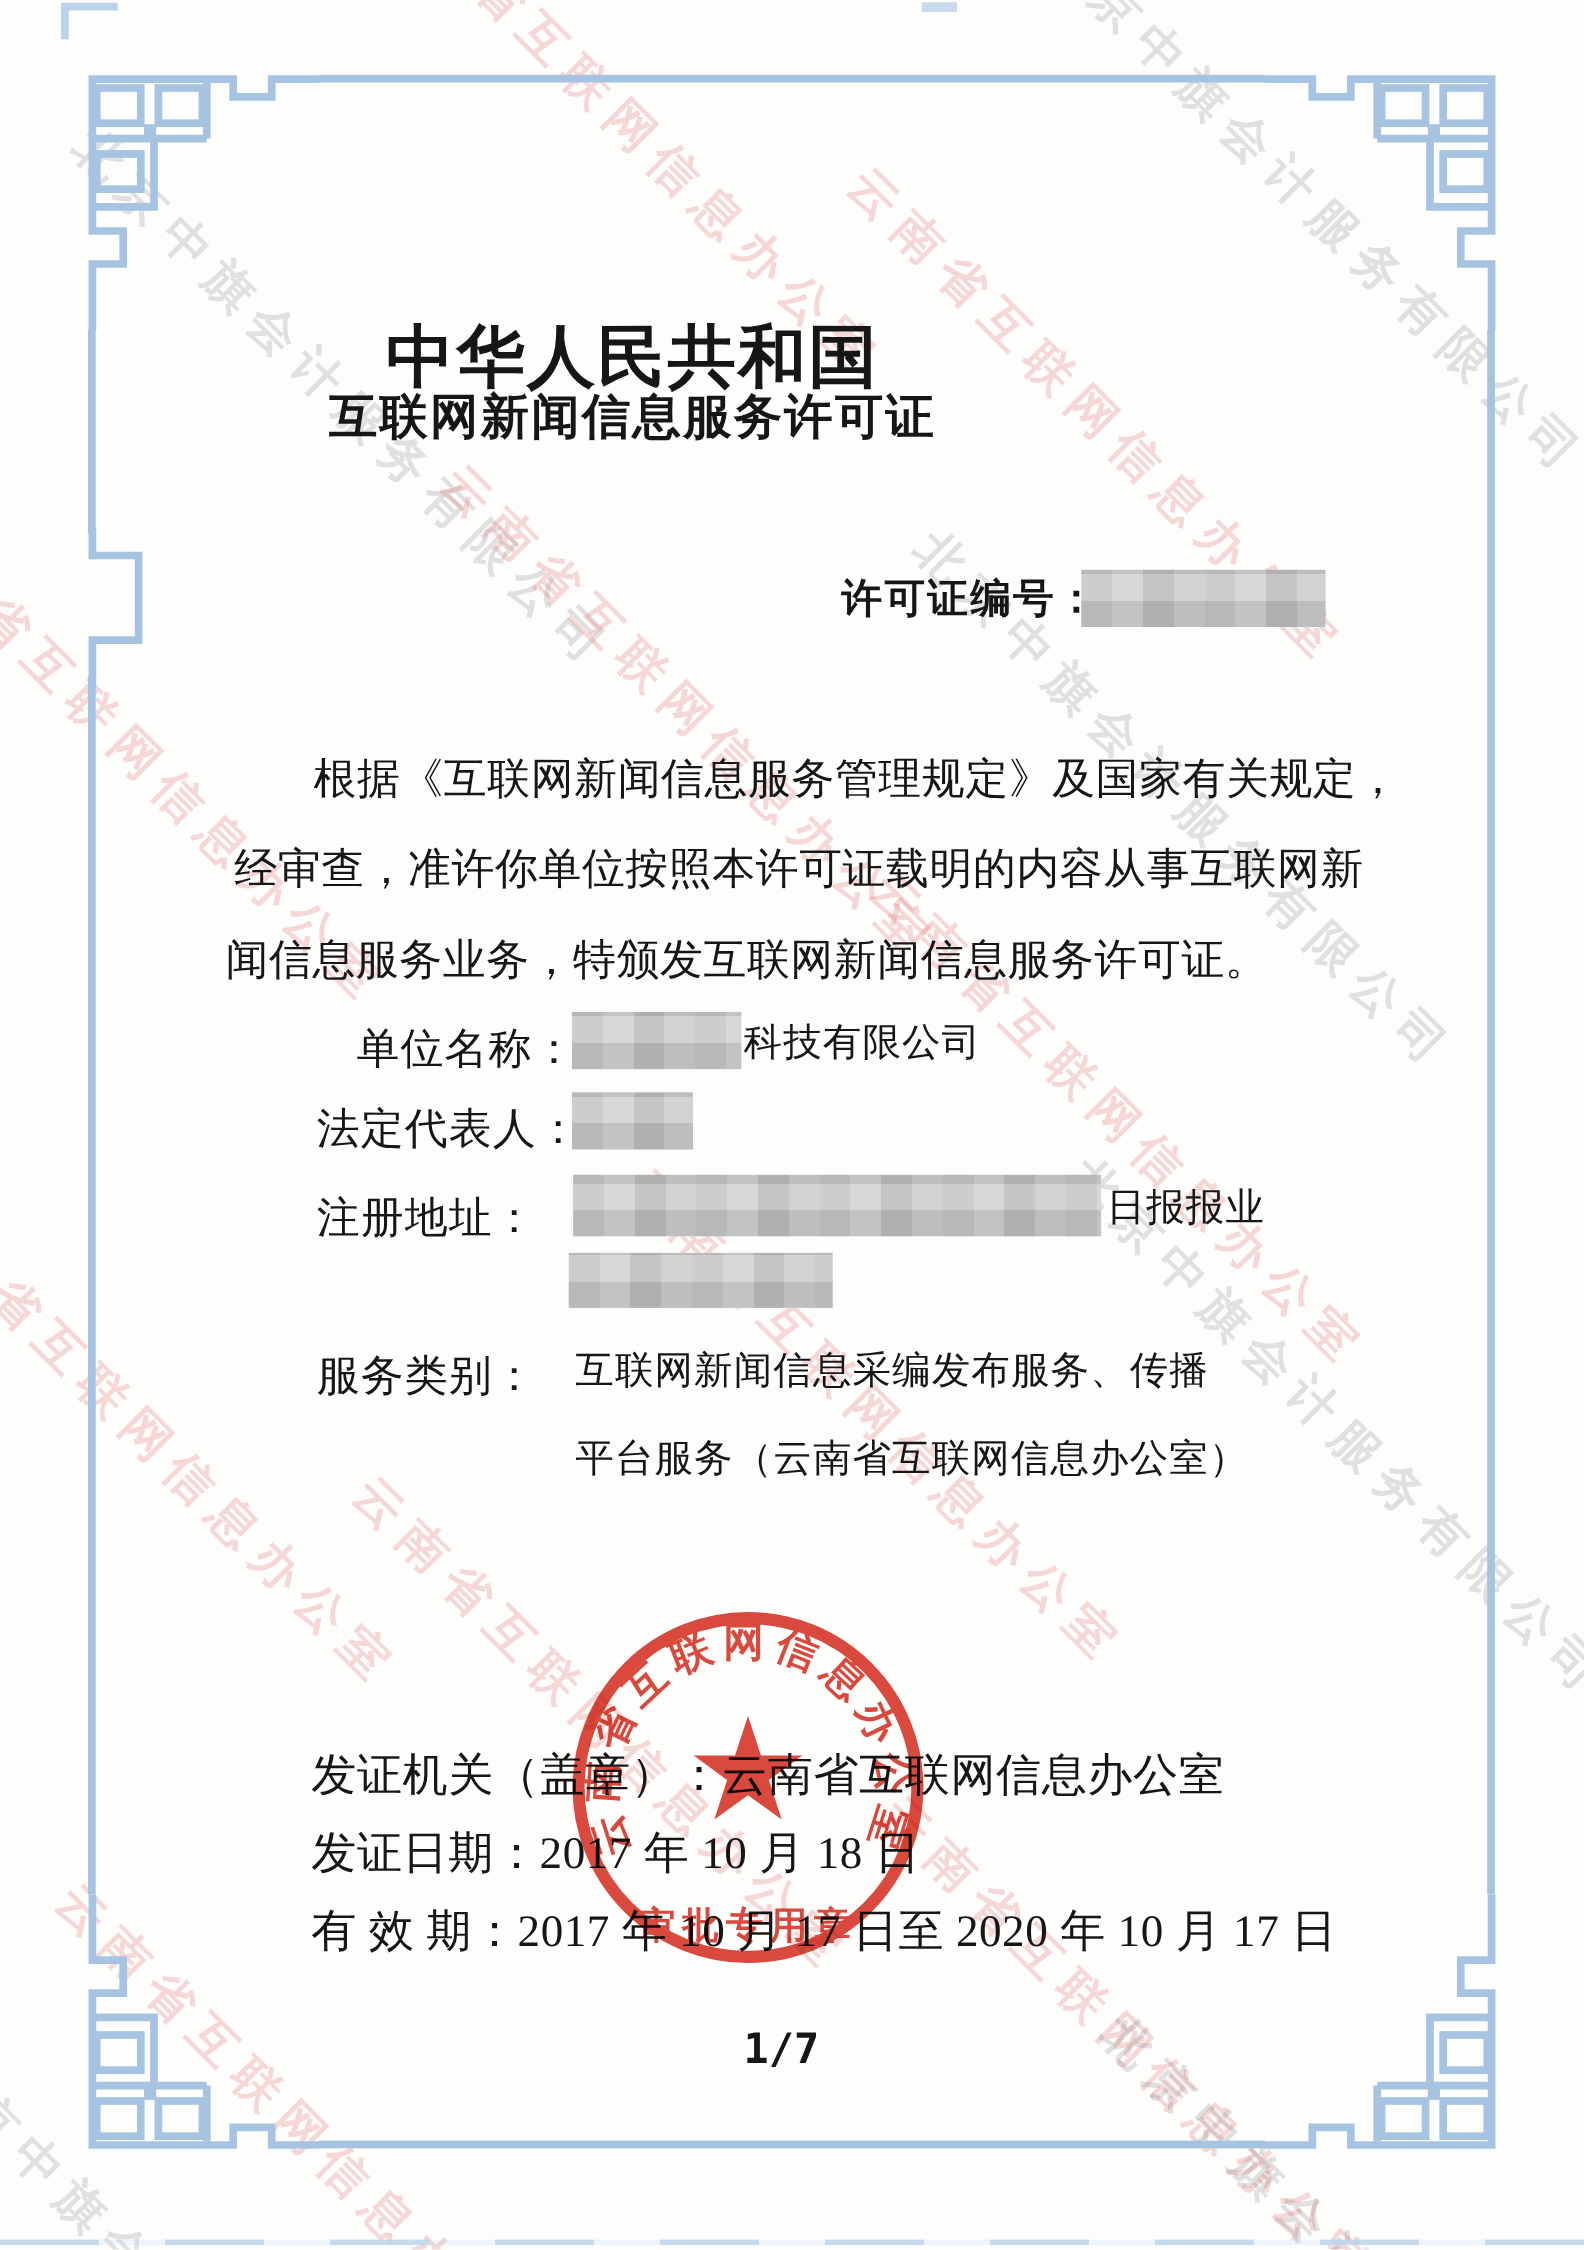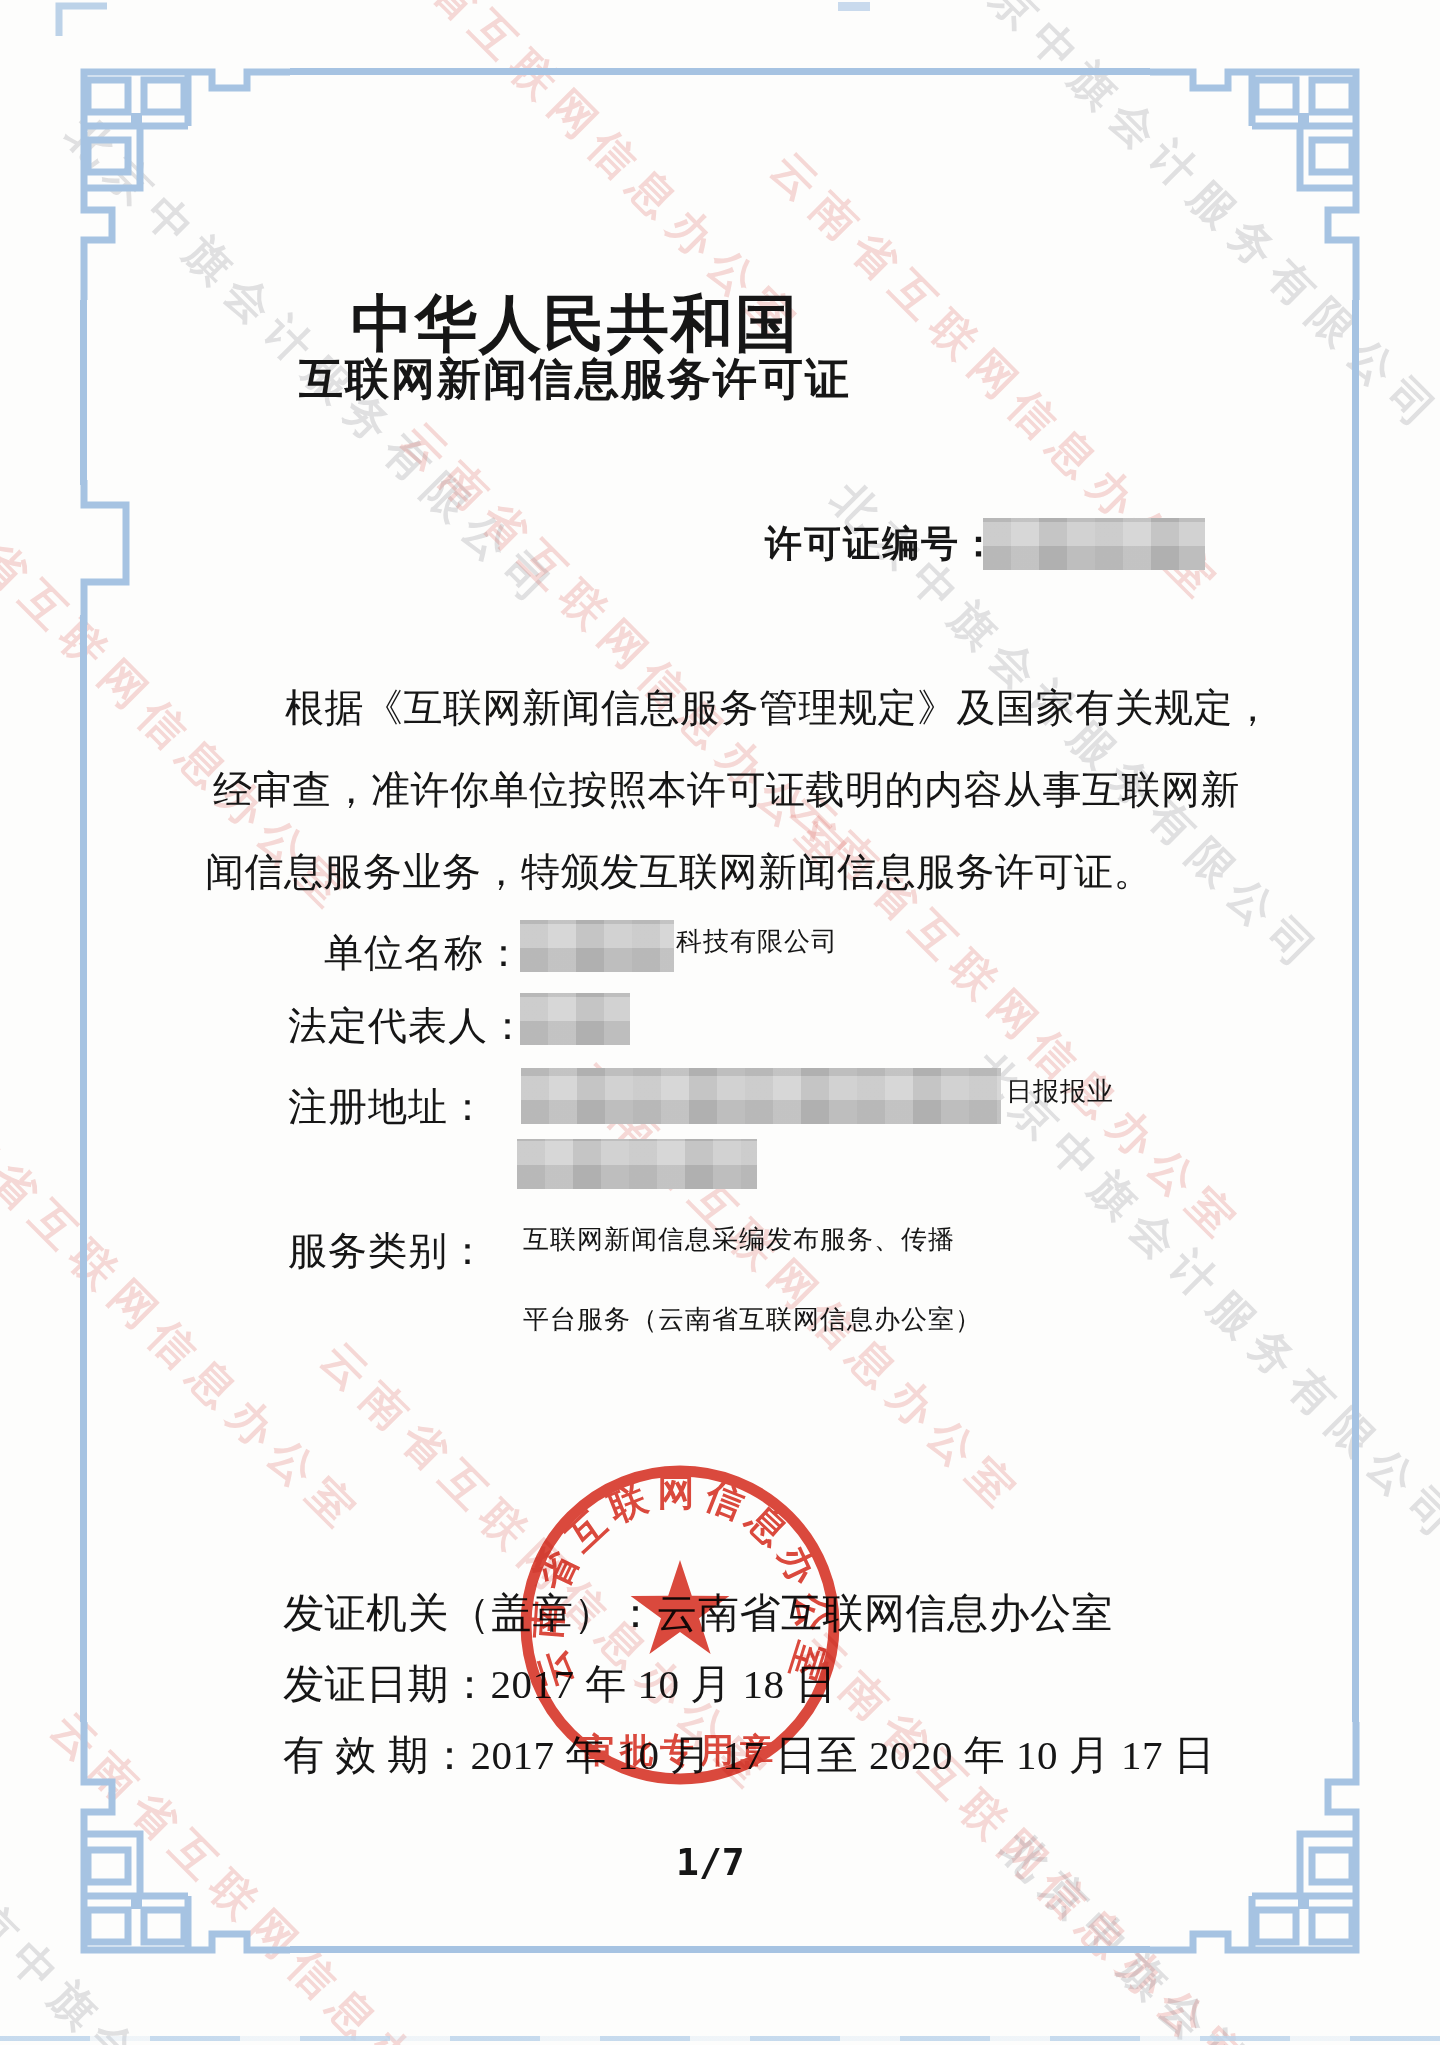--- a/index.html
+++ b/index.html
@@ -27,21 +27,21 @@
   .wm.p{color:rgba(224,118,112,0.27);}
   
   .txt{position:absolute;z-index:3;white-space:nowrap;}
   .title{
     left:205px;width:740px;text-align:center;font-weight:900;
     font-family:"DejaVu Sans","Liberation Sans",sans-serif;
     letter-spacing:2px;
   }
   .body-line{font-size:39px;letter-spacing:0.5px;}
   .label{font-size:39px;letter-spacing:1px;}
-  .value{font-size:26px;letter-spacing:1px;}
+  .value{font-size:35px;letter-spacing:1px;}
   .footer-line{font-size:41px;letter-spacing:0.5px;}
   
   .mosaic{
     position:absolute;z-index:3;
     background:
       repeating-linear-gradient(0deg, rgba(0,0,0,0.07) 0 24px, rgba(255,255,255,0.12) 24px 48px),
       repeating-linear-gradient(90deg, #c6c6c6 0 28px, #d2d2d2 28px 56px, #bdbdbd 56px 84px, #cccccc 84px 112px);
   }
   
   .seal{position:absolute;left:515px;top:1460px;width:330px;height:330px;z-index:5;

